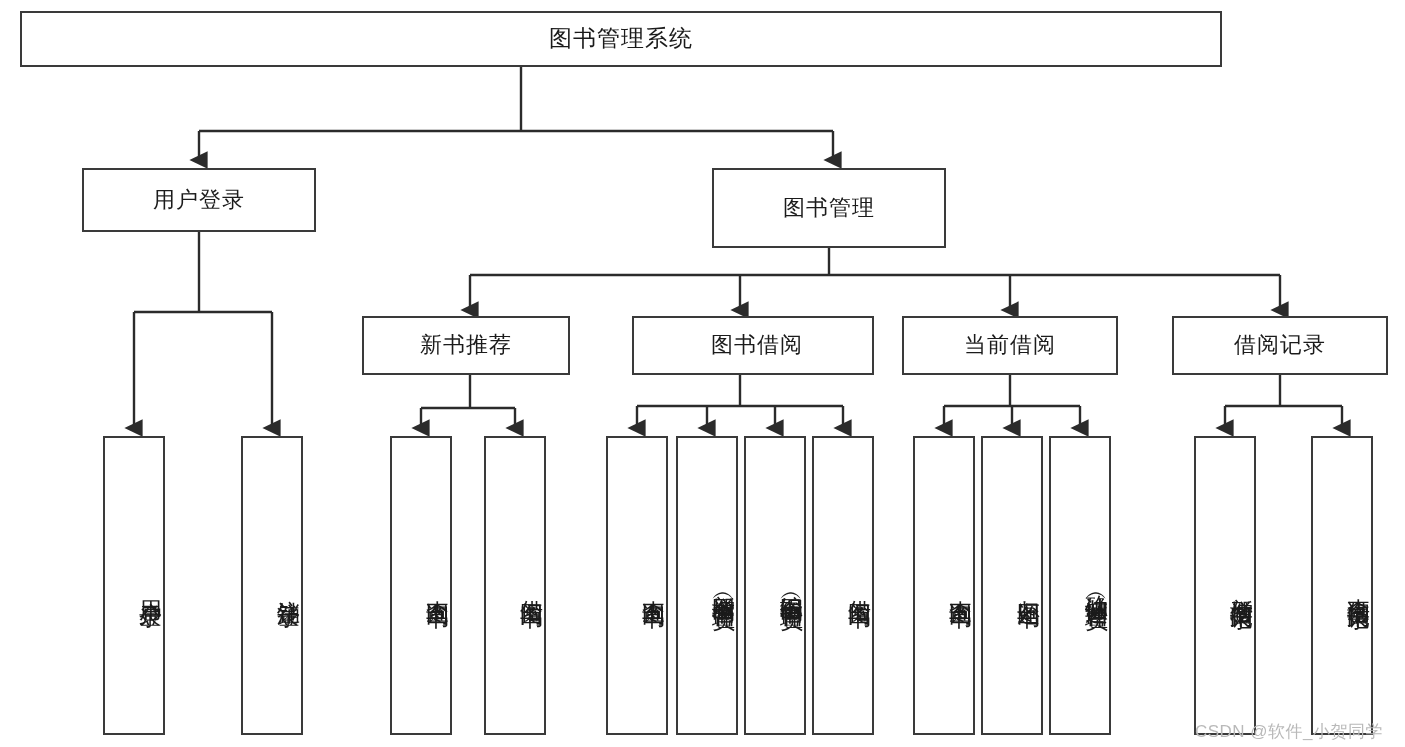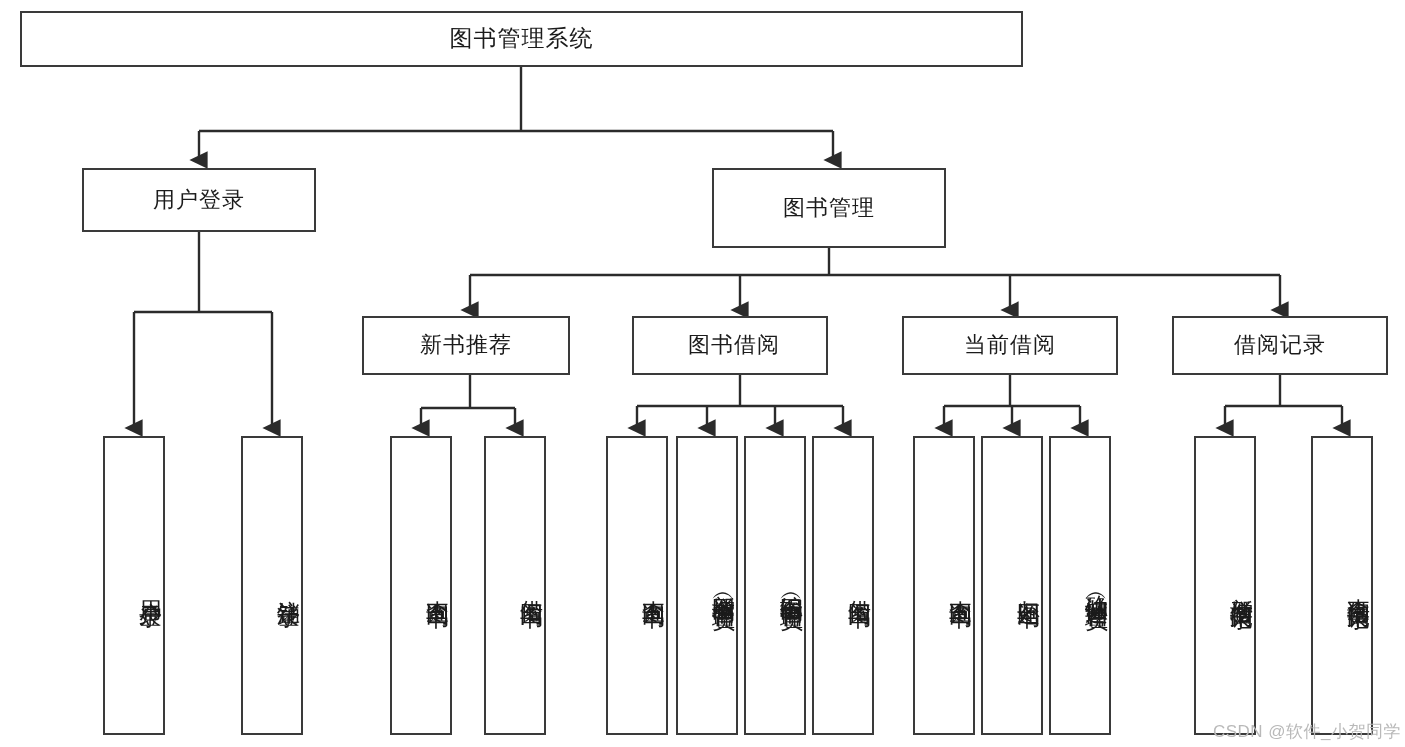--- a/index.html
+++ b/index.html
@@ -56,21 +56,21 @@
   .node-v .vtext {
     writing-mode: vertical-rl;
     text-orientation: upright;
     display: block;
   }
   .root-node {
     font-size: 23px;
   }
   #watermark {
     position: absolute;
-    right: 4px;
+    right: 22px;
     bottom: 4px;
     font-size: 17px;
     color: #b9b9b9;
     white-space: nowrap;
     letter-spacing: 0.5px;
     pointer-events: none;
   }
 </style>
 </head>
 <body>
@@ -120,35 +120,35 @@
       <path d="M1012,406 L1012,428" marker-end="url(#arrow)"></path>
       <path d="M1080,406 L1080,428" marker-end="url(#arrow)"></path>
 
       <path d="M1280,375 L1280,406"></path>
       <path d="M1225,406 L1342,406"></path>
       <path d="M1225,406 L1225,428" marker-end="url(#arrow)"></path>
       <path d="M1342,406 L1342,428" marker-end="url(#arrow)"></path>
     </g>
   </svg>
 
-  <div class="node node-h root-node" style="left: 20px; top: 11px; width: 1003px; height: 56px; text-align: center;">
+  <div class="node node-h root-node" style="left: 20px; top: 11px; width: 1202px; height: 56px; text-align: center;">
     <span>图书管理系统</span>
   </div>
 
   <div class="node node-h" style="left: 82px; top: 168px; width: 234px; height: 64px;">
     <span>用户登录</span>
   </div>
   <div class="node node-h" style="left: 712px; top: 168px; width: 234px; height: 80px;">
     <span>图书管理</span>
   </div>
 
   <div class="node node-h" style="left: 362px; top: 316px; width: 208px; height: 59px;">
     <span>新书推荐</span>
   </div>
-  <div class="node node-h" style="left: 632px; top: 316px; width: 196px; height: 59px; padding-left: 8px;">
+  <div class="node node-h" style="left: 632px; top: 316px; width: 242px; height: 59px; padding-left: 8px;">
     <span>图书借阅</span>
   </div>
   <div class="node node-h" style="left: 902px; top: 316px; width: 216px; height: 59px;">
     <span>当前借阅</span>
   </div>
   <div class="node node-h" style="left: 1172px; top: 316px; width: 216px; height: 59px;">
     <span>借阅记录</span>
   </div>
 
   <div class="node node-v" style="left: 103px; top: 436px; width: 62px; height: 299px;">

